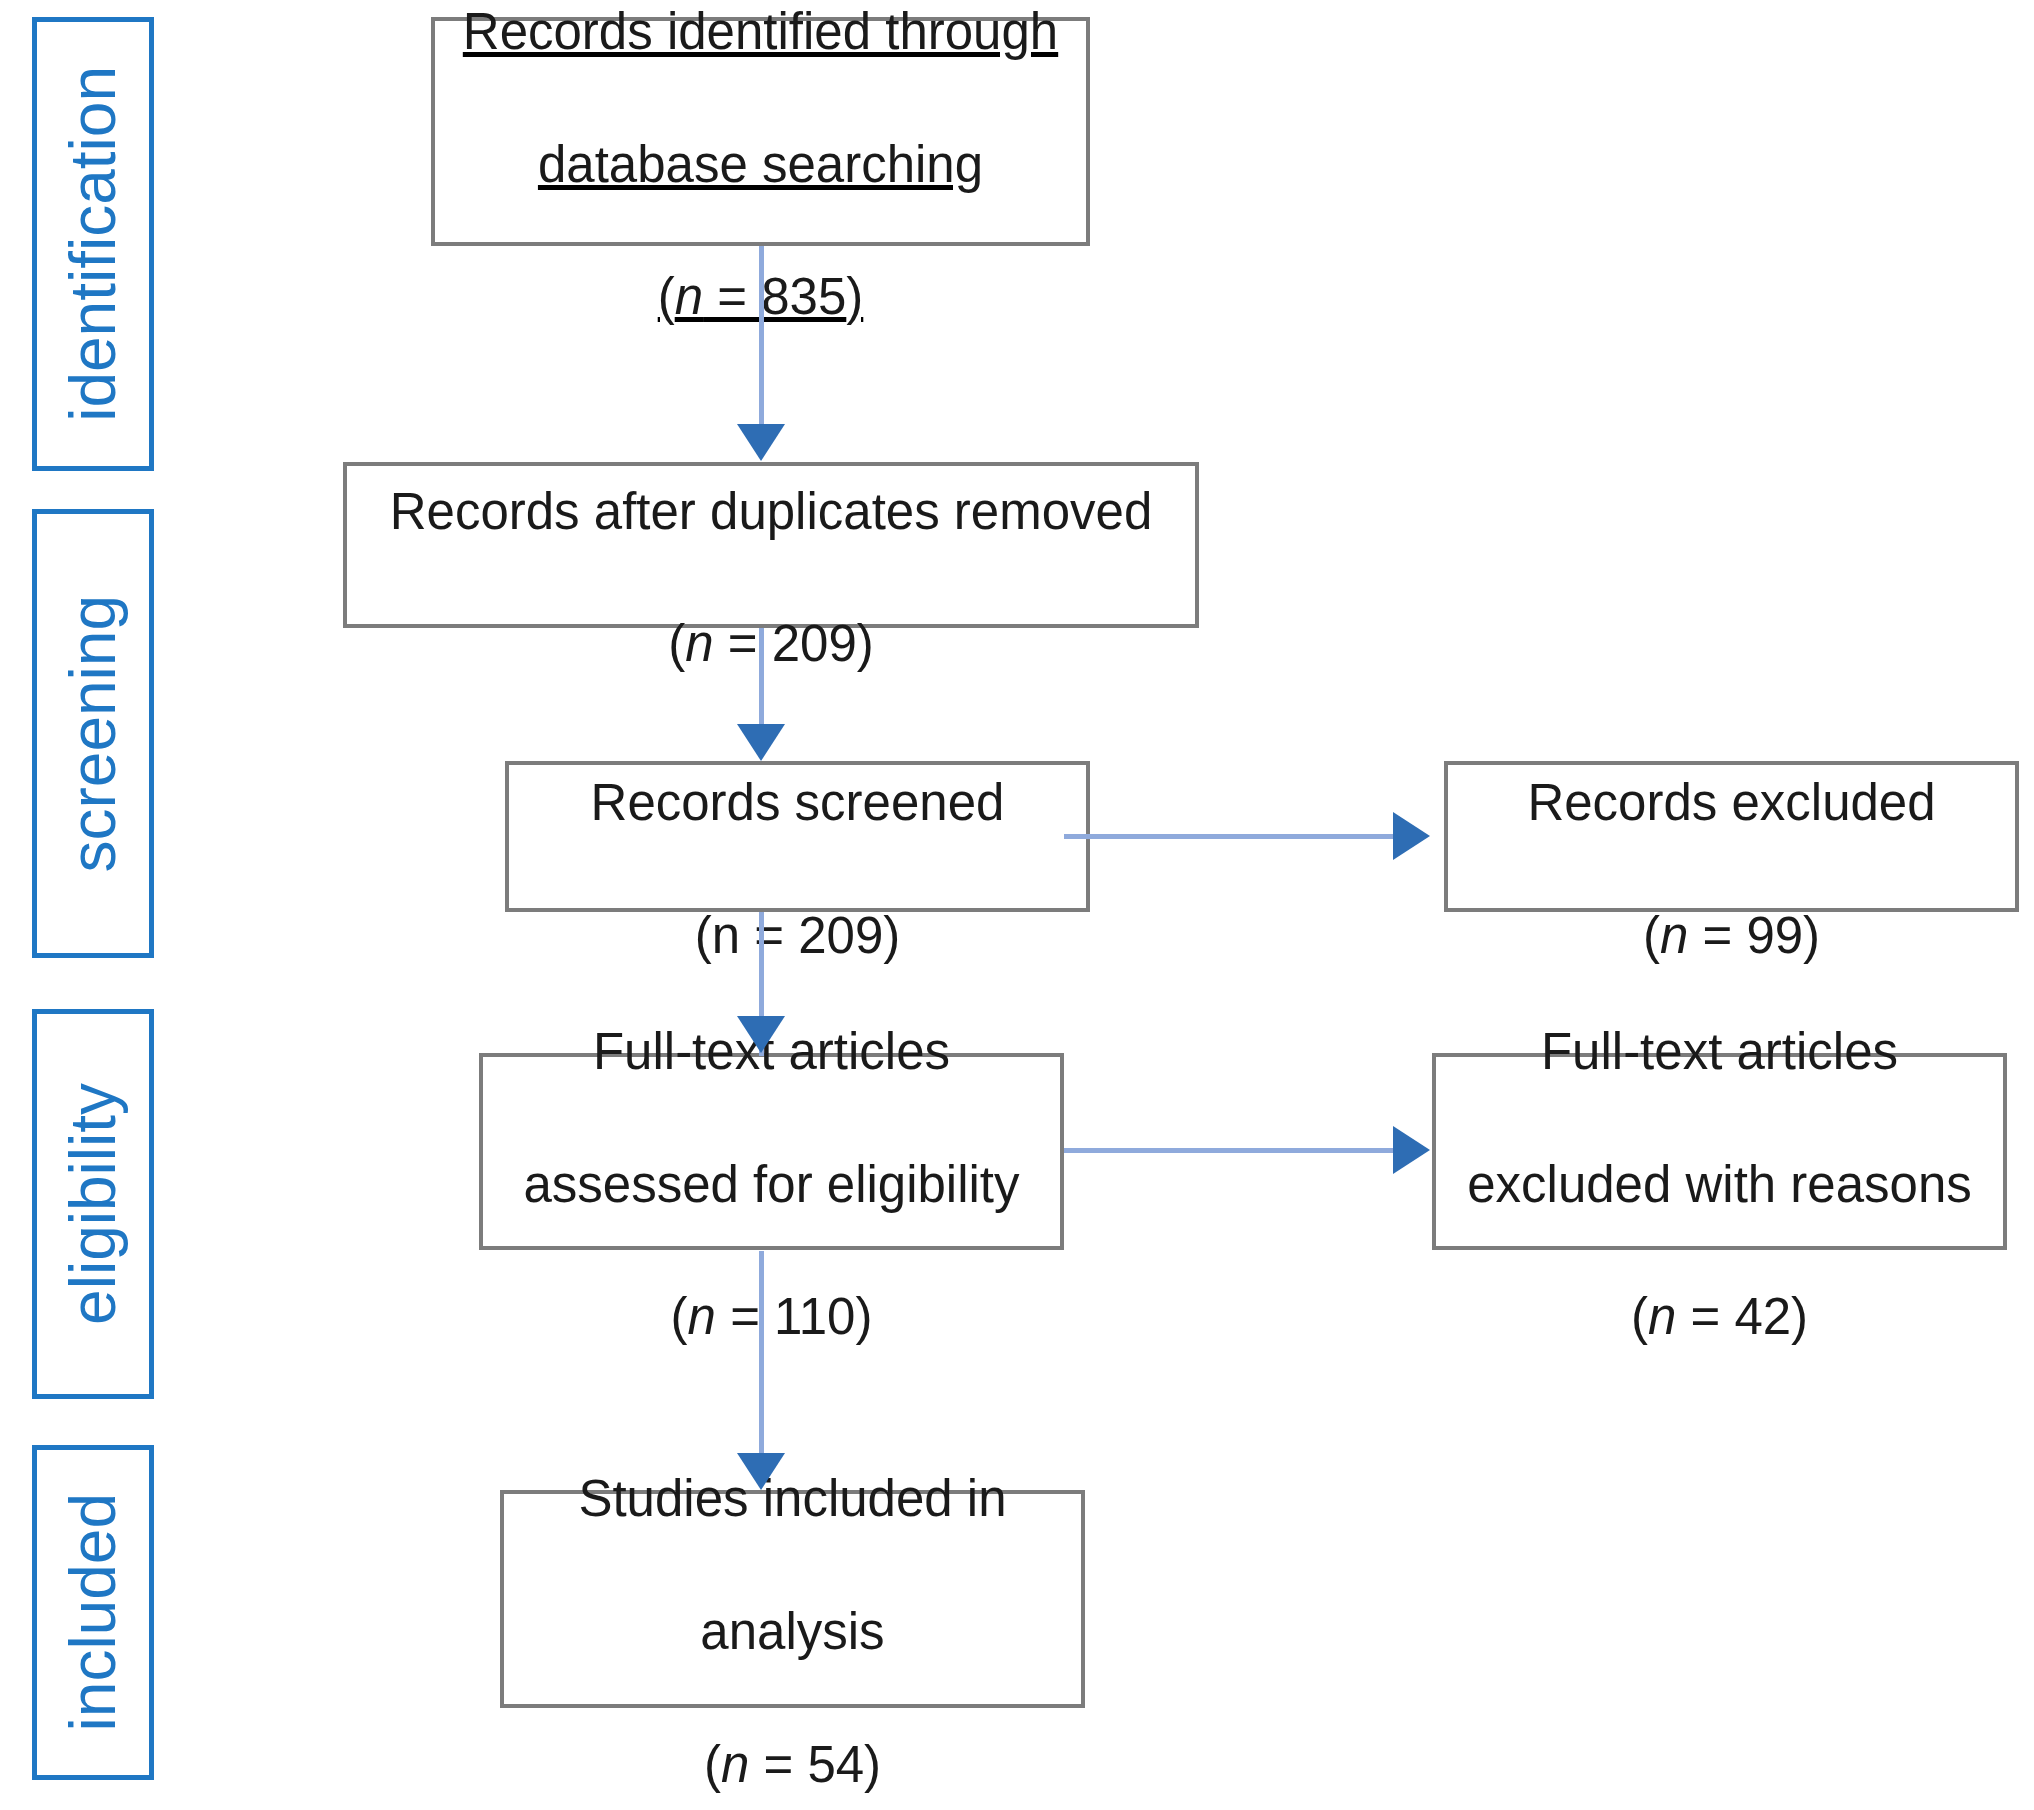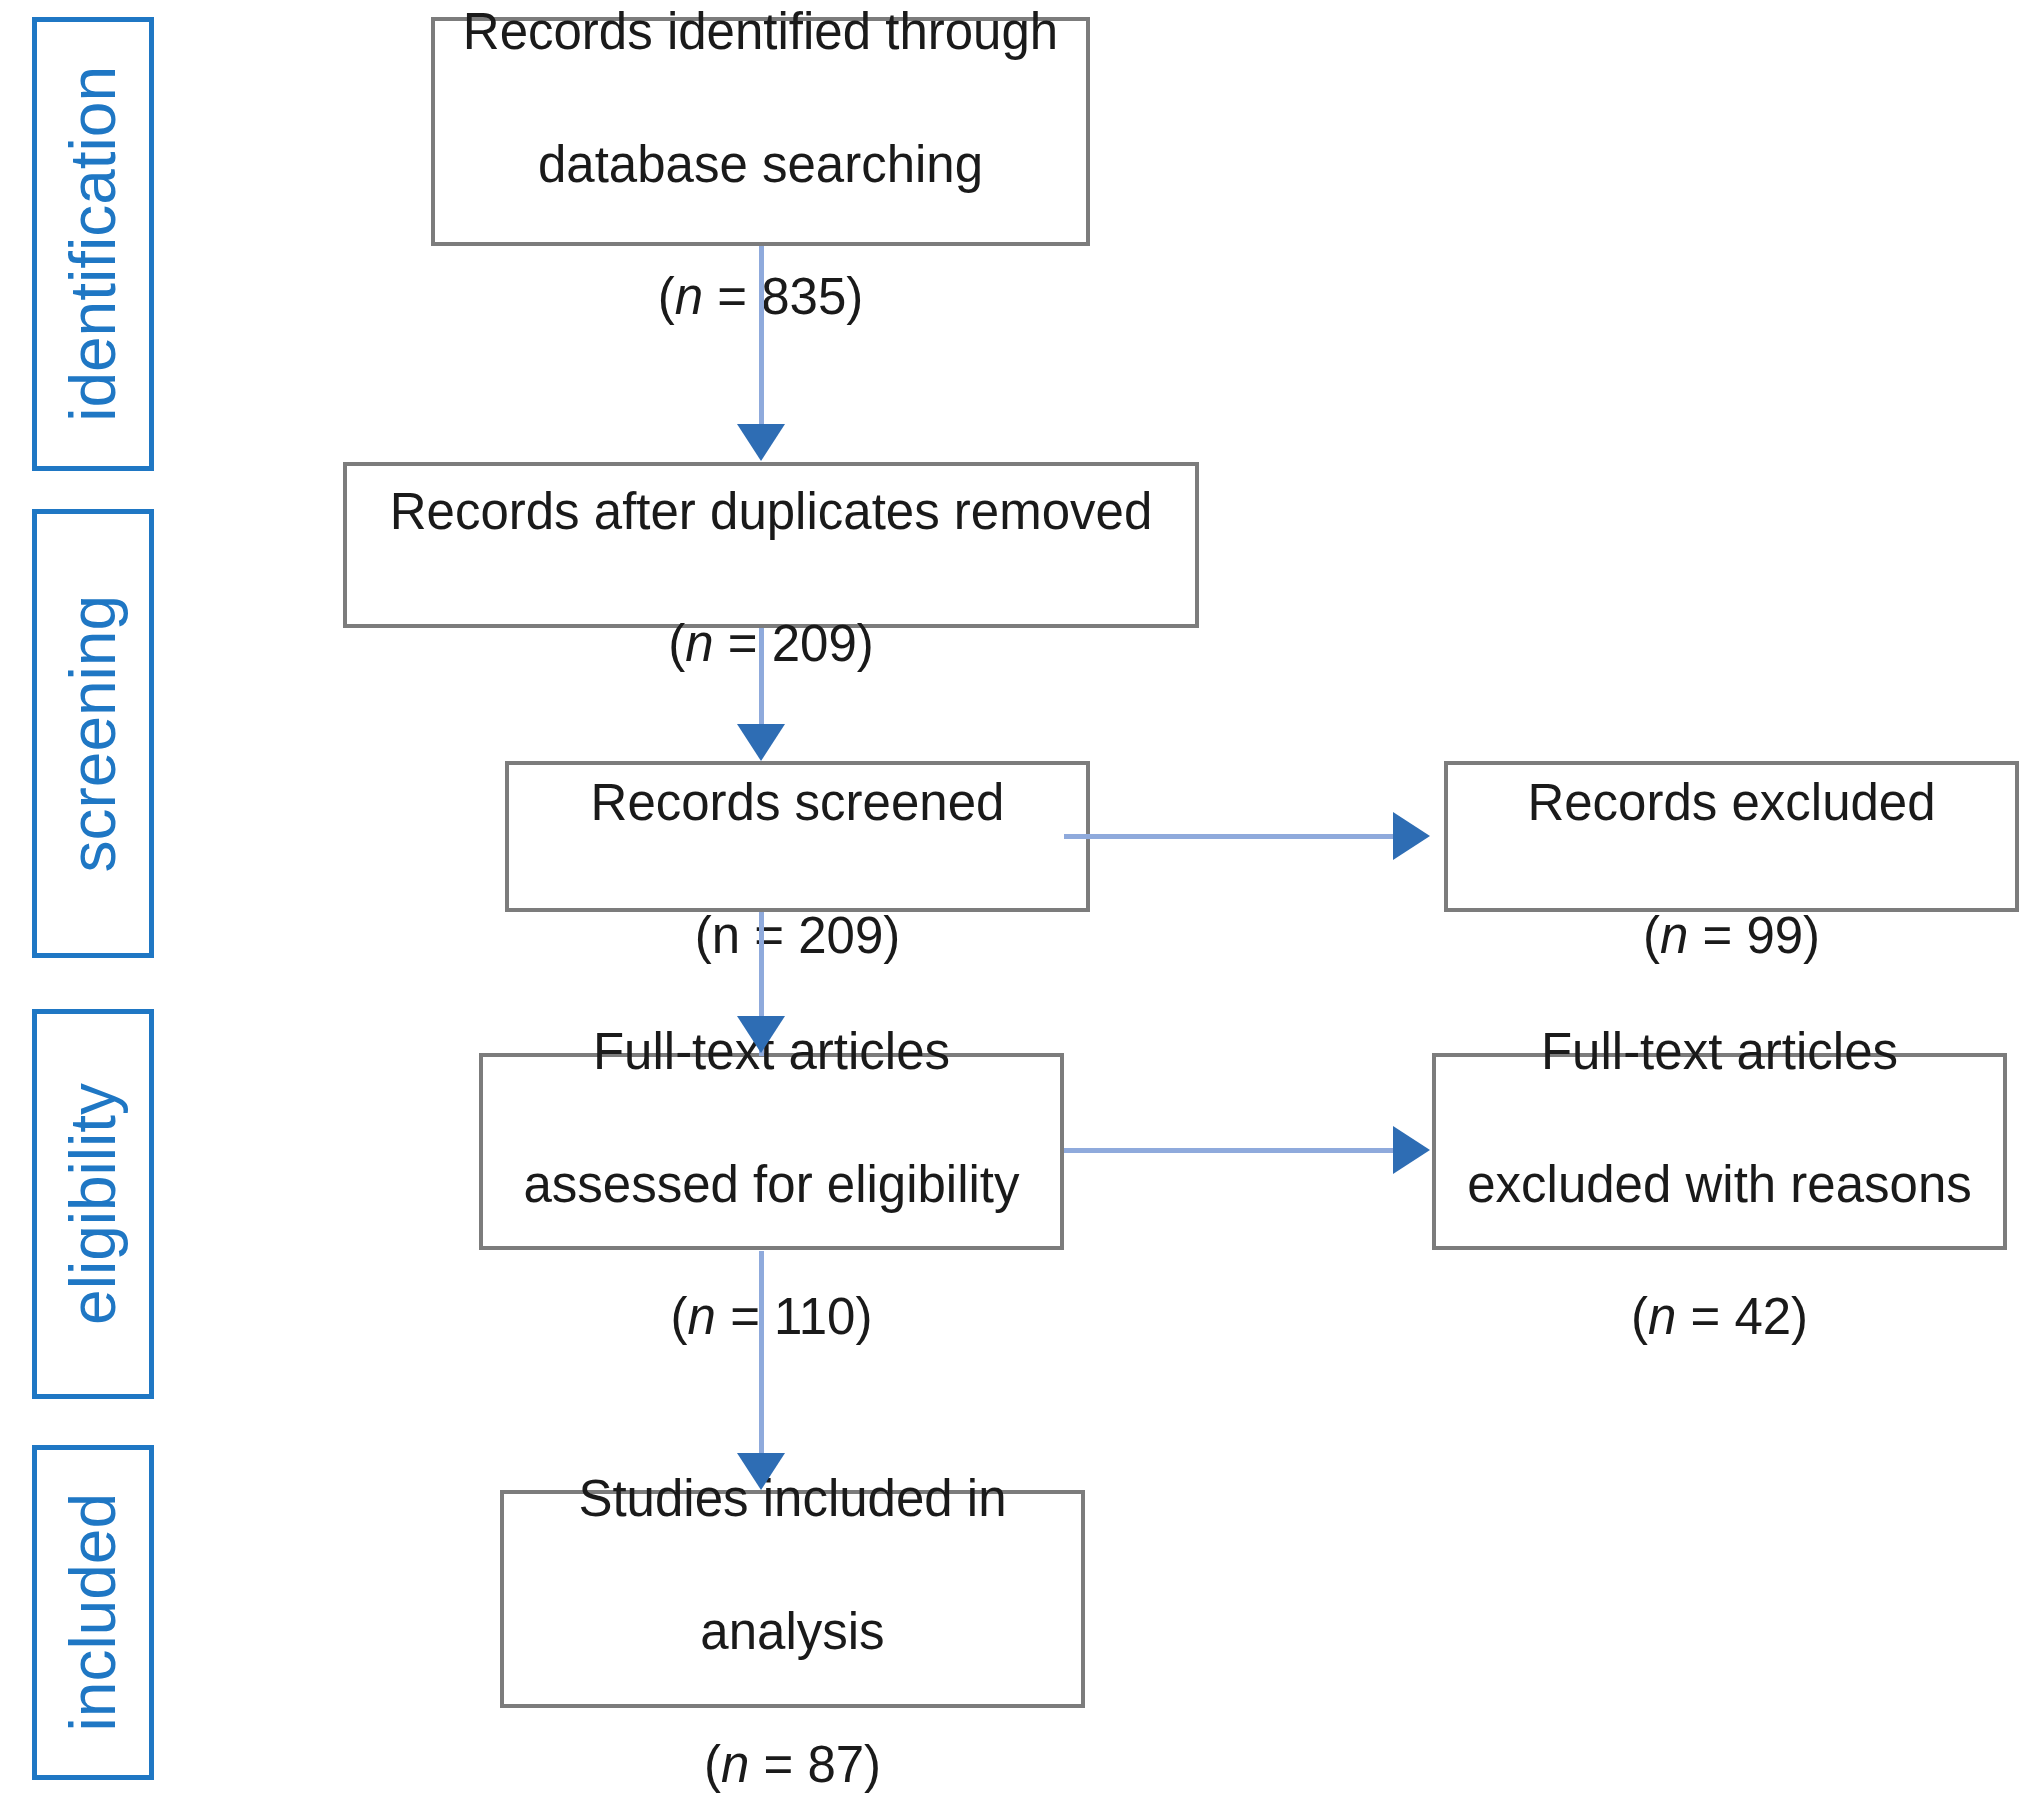--- a/index.html
+++ b/index.html
@@ -103,21 +103,21 @@
   </div>
 
   <div class="stage-box" style="left:32px; top:1009px; width:122px; height:390px;">
     <span class="stage-label">eligibility</span>
   </div>
 
   <div class="stage-box" style="left:32px; top:1445px; width:122px; height:335px;">
     <span class="stage-label">included</span>
   </div>
 
-  <div class="flow-box" style="left:431px; top:17px; width:659px; height:229px;">
+  <div class="flow-box" style="left:431px; top:17px; width:659px; height:229px;text-decoration:underline;">
     <div class="flow-text">
       <span>Records identified through</span><br>
       <span>database searching</span><br>
       <span><span>(</span><span class="nvar">n</span><span> = </span><span>835</span><span>)</span></span>
     </div>
   </div>
 
   <div class="flow-box" style="left:343px; top:462px; width:856px; height:166px;">
     <div class="flow-text">
       <span>Records after duplicates removed</span><br>
@@ -152,21 +152,21 @@
       <span>Full-text articles</span><br>
       <span>excluded with reasons</span><br>
       <span><span>(</span><span class="nvar">n</span><span> = </span><span>42</span><span>)</span></span>
     </div>
   </div>
 
   <div class="flow-box" style="left:500px; top:1490px; width:585px; height:218px;">
     <div class="flow-text">
       <span>Studies included in</span><br>
       <span>analysis</span><br>
-      <span><span>(</span><span class="nvar">n</span><span> = </span><span>87</span><span>)</span></span>
+      <span><span>(</span><span class="nvar">n</span><span> = </span><span>54</span><span>)</span></span>
     </div>
   </div>
 
   <div class="v-line" style="left:759px; top:246px; height:183px;"></div>
   <div class="v-arrowhead" style="left:737px; top:424px;"></div>
 
   <div class="v-line" style="left:759px; top:628px; height:100px;"></div>
   <div class="v-arrowhead" style="left:737px; top:724px;"></div>
 
   <div class="h-line" style="left:1064px; top:834px; width:332px;"></div>

